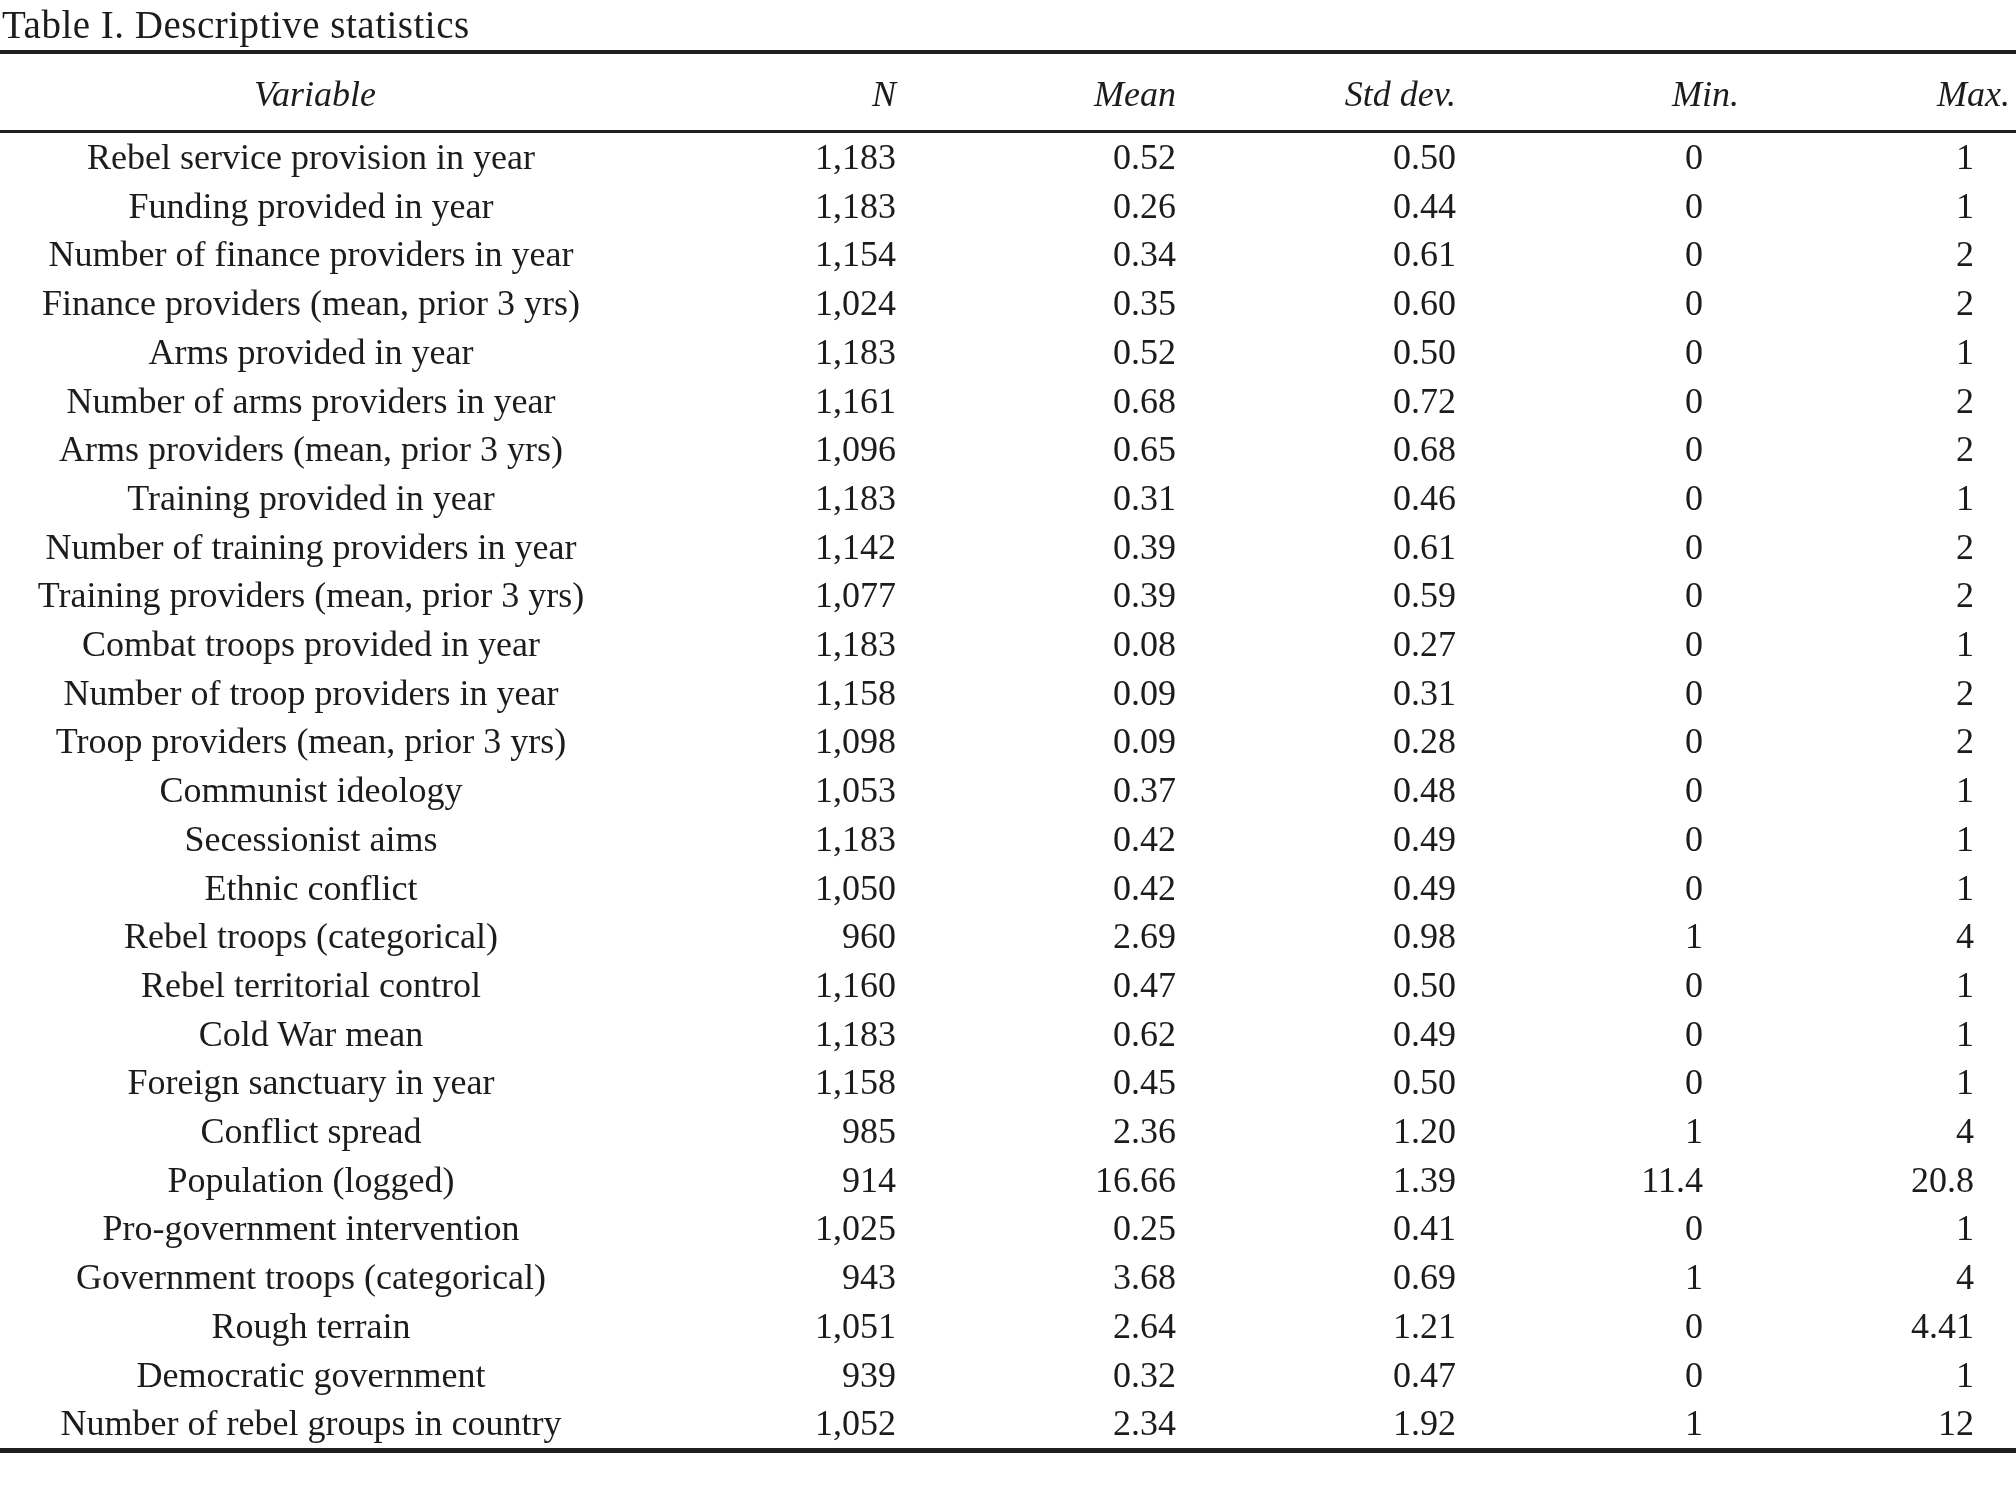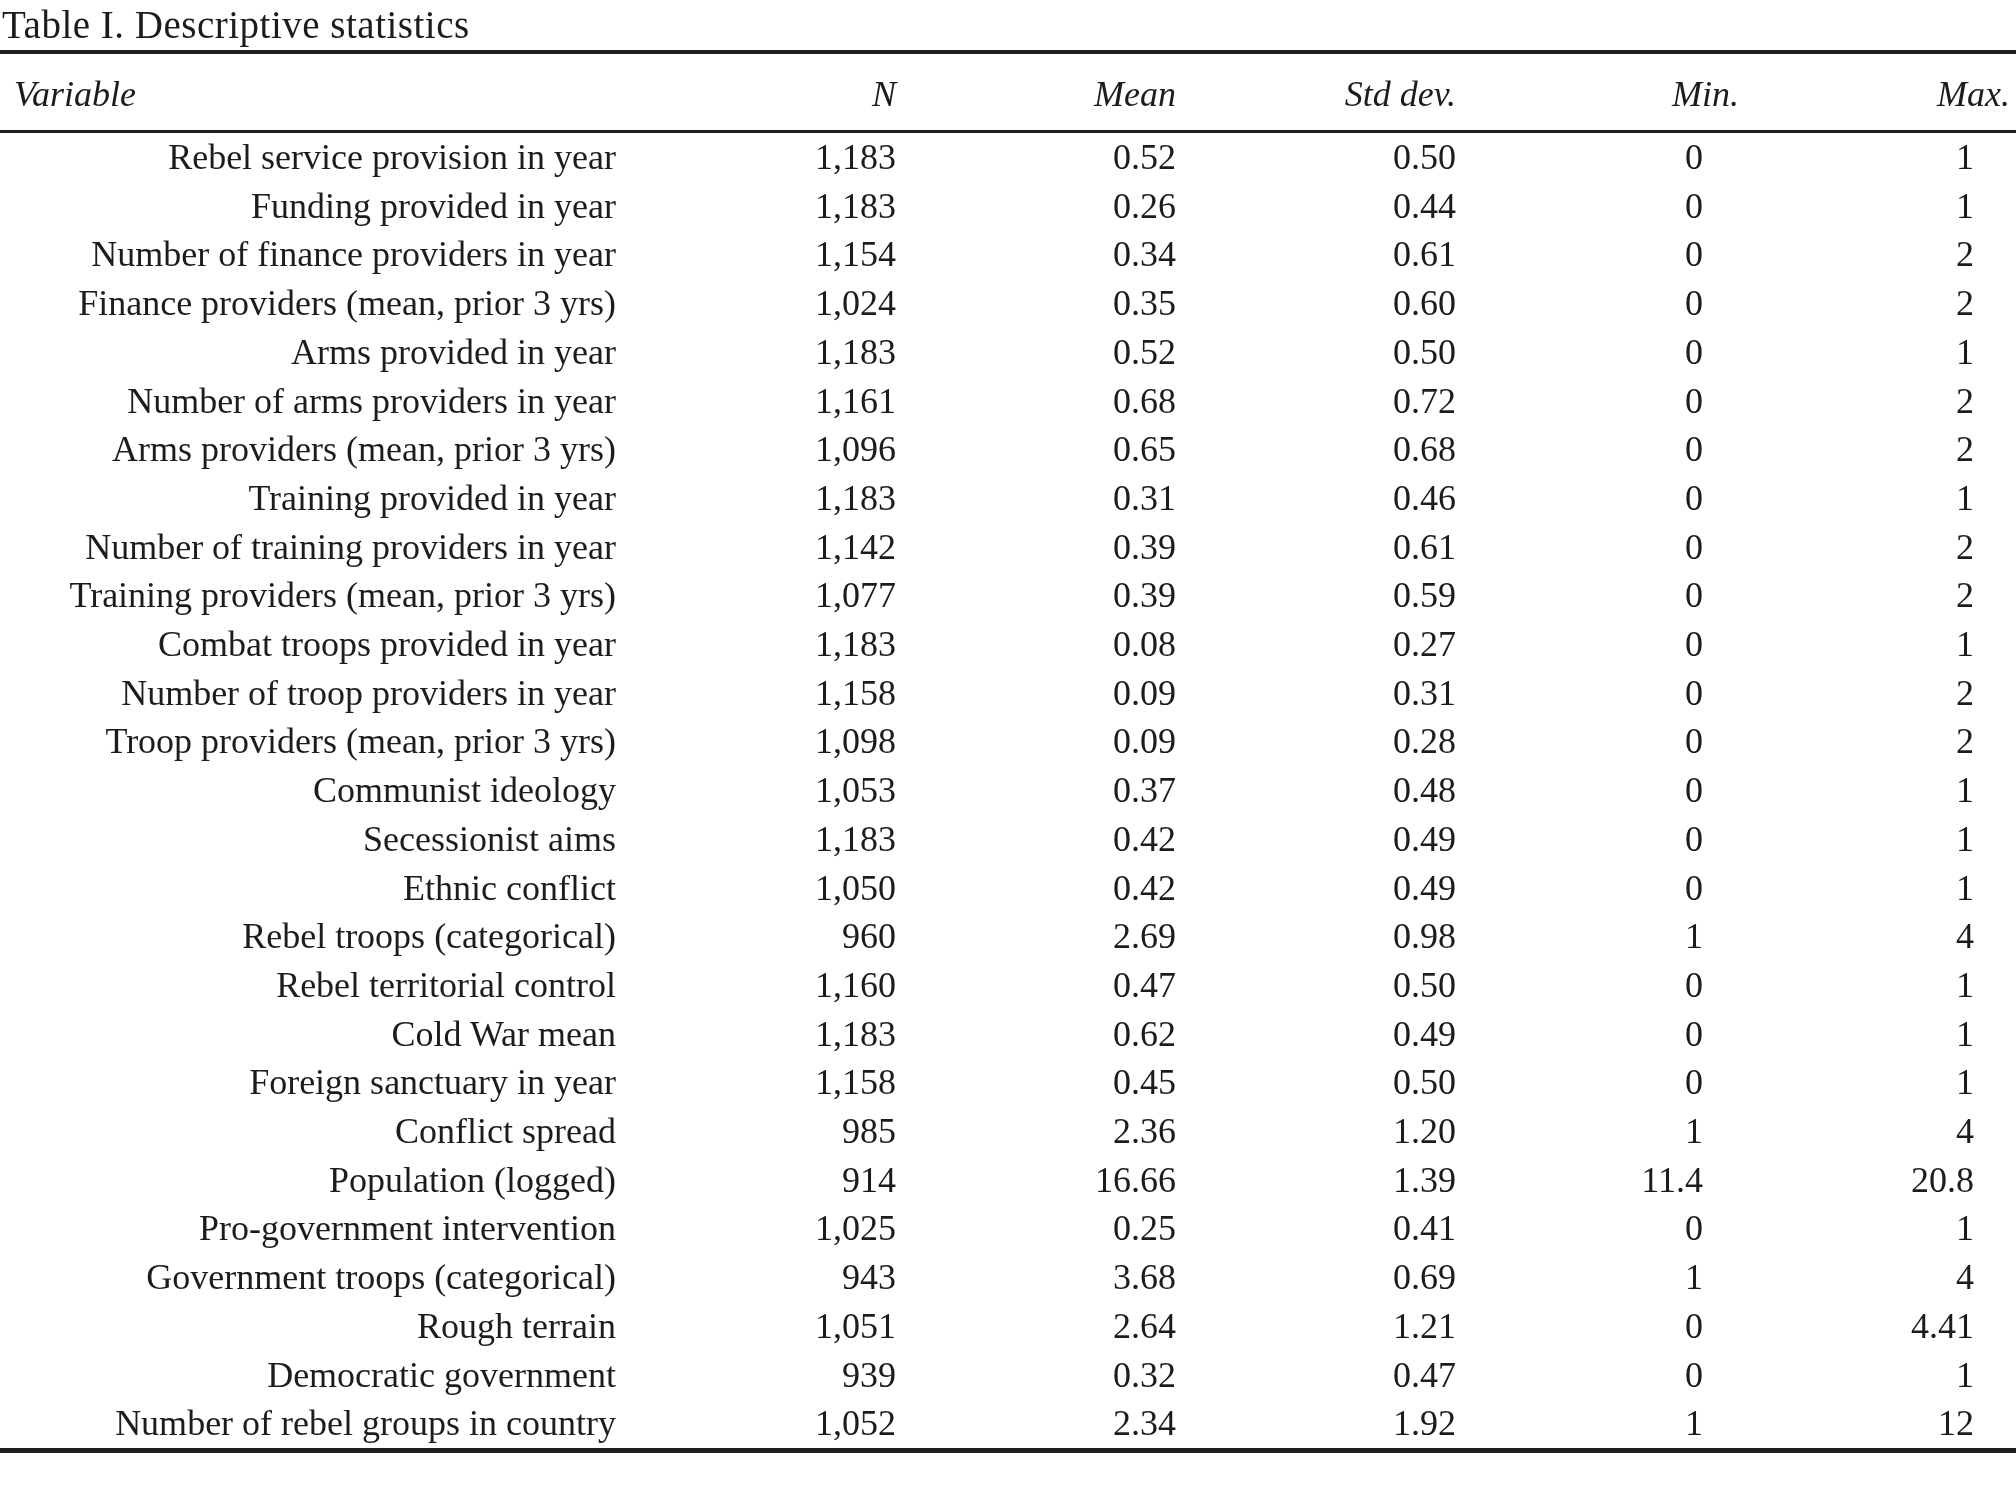--- a/index.html
+++ b/index.html
@@ -41,33 +41,33 @@
   }
   th{
     font-weight:normal;
     font-style:italic;
     font-size:36px;
     line-height:44px;
     text-align:right;
     padding:18px 4px 14px 0;
     white-space:nowrap;
   }
-  th:first-child{ text-align:left; padding-left:14px; }
+  th:first-child{ text-align:center; padding-left:14px; }
   th:nth-child(5), th:nth-child(6){ padding-right:6px; }
 
   tbody{ border-bottom:5px solid var(--rule); }
   td{
     font-size:36px;
     line-height:48.7px;
     text-align:right;
     padding:0 4px 0 0;
     white-space:nowrap;
     overflow:hidden;
   }
-  td:first-child{ text-align:right; padding-left:6px; }
+  td:first-child{ text-align:center; padding-left:6px; }
   td:nth-child(5){ padding-right:42px; }
   td:nth-child(6){ padding-right:42px; }
 </style>
 </head>
 <body>
 
 <div class="page">
   <div class="table-title">Table I. Descriptive statistics</div>
 
   <table class="stats">

